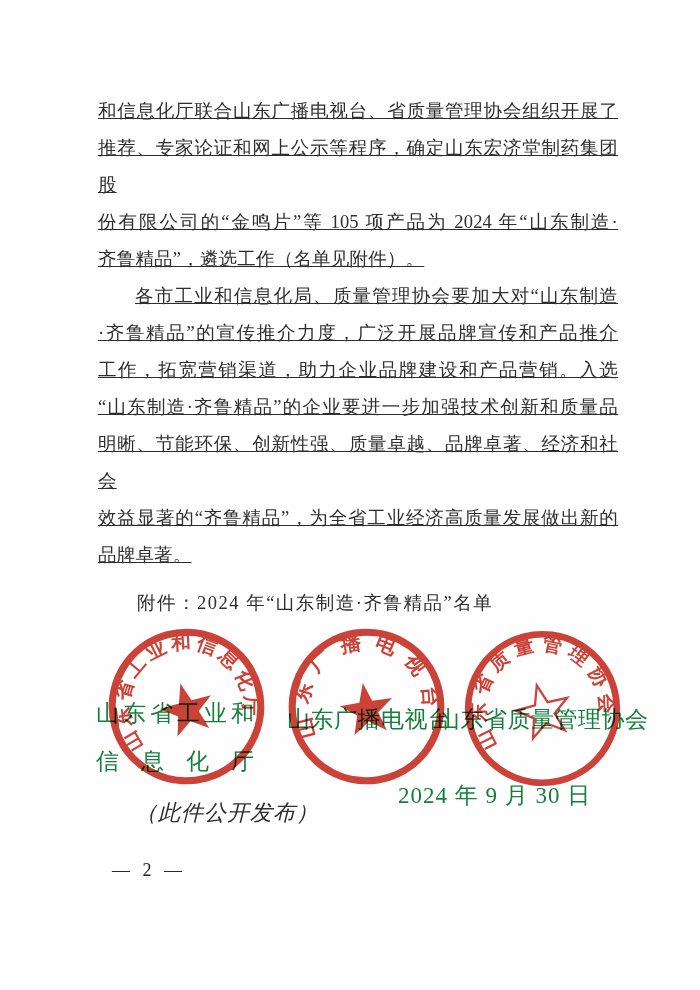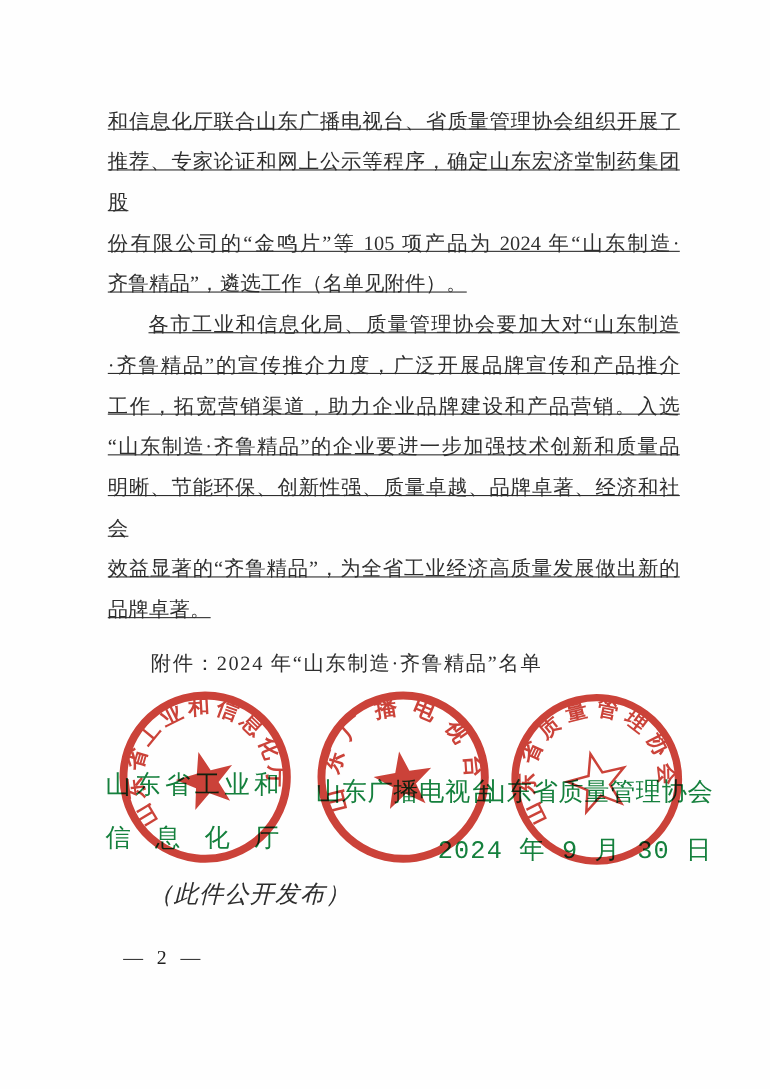--- a/index.html
+++ b/index.html
@@ -24,21 +24,21 @@
     position:absolute;left:137px;top:590px;
     font-size:18.5px;letter-spacing:1.5px;white-space:nowrap;
   }
   
   .sig{position:absolute;font-size:23px;color:#15803d;white-space:nowrap;}
   .org1{left:96px;top:698px;width:158px;}
   .org1 .spread{width:158px;text-align:justify;text-align-last:justify;white-space:normal;}
   .org1 .l2{margin-top:17px;}
   .org2{left:287px;top:704px;letter-spacing:0.5px;}
   .org3{left:437px;top:704px;letter-spacing:0.5px;}
-  .sig-date{left:398px;top:757px;letter-spacing:1px;font-family:Liberation Mono, monospace;}
+  .sig-date{left:398px;top:780px;letter-spacing:1px;}
   .footer-note{
     position:absolute;left:135px;top:798px;
     font-size:22px;letter-spacing:1px;white-space:nowrap;font-style:italic;
   }
   .page-num{
     position:absolute;left:112px;top:860px;
     font-size:18px;letter-spacing:4px;white-space:nowrap;color:#222;
   }
   
   .seal{

